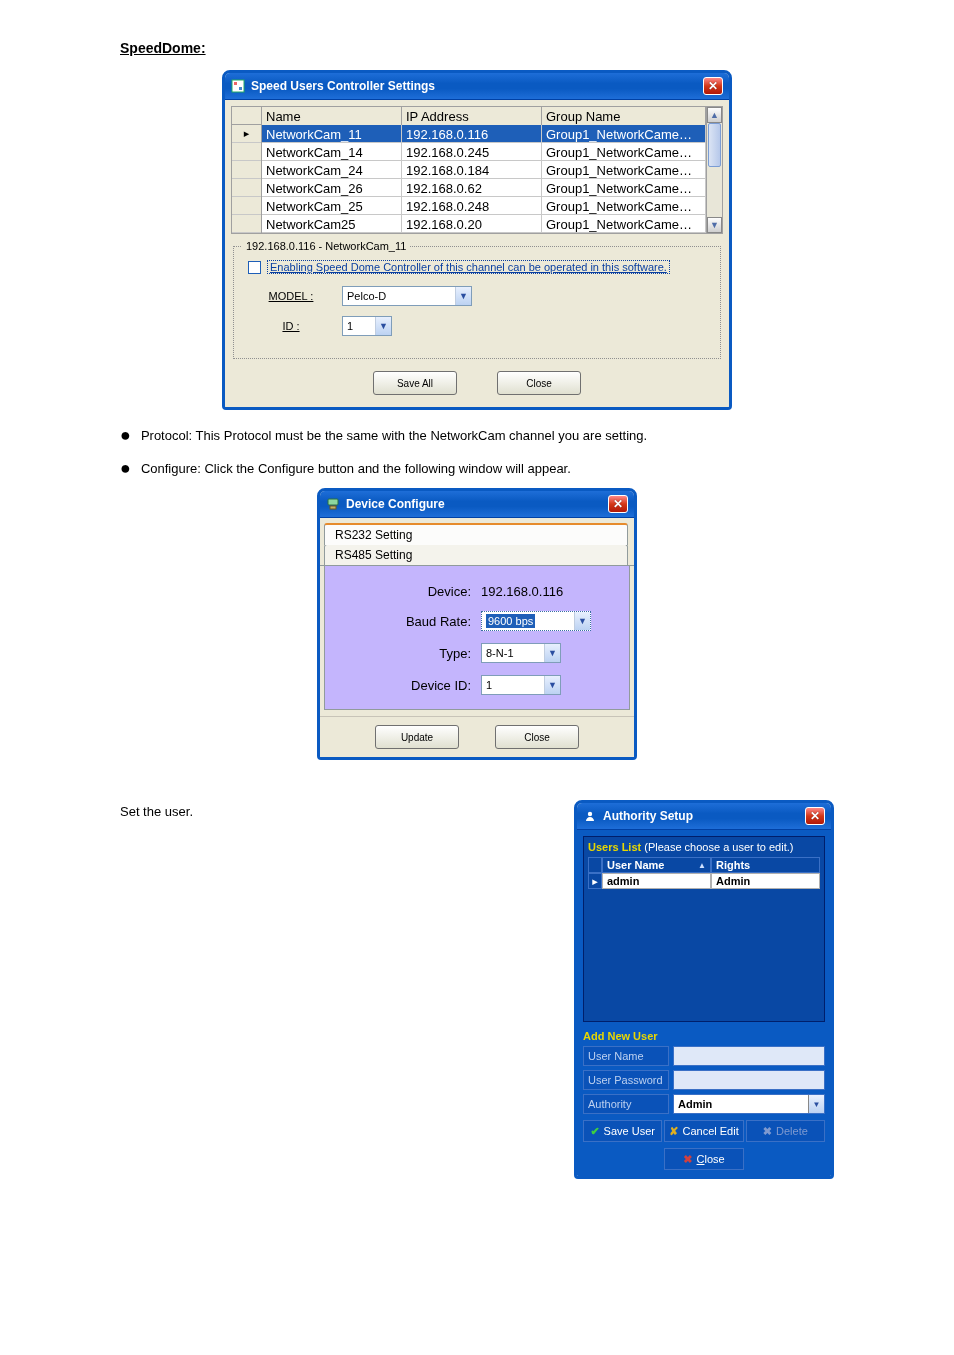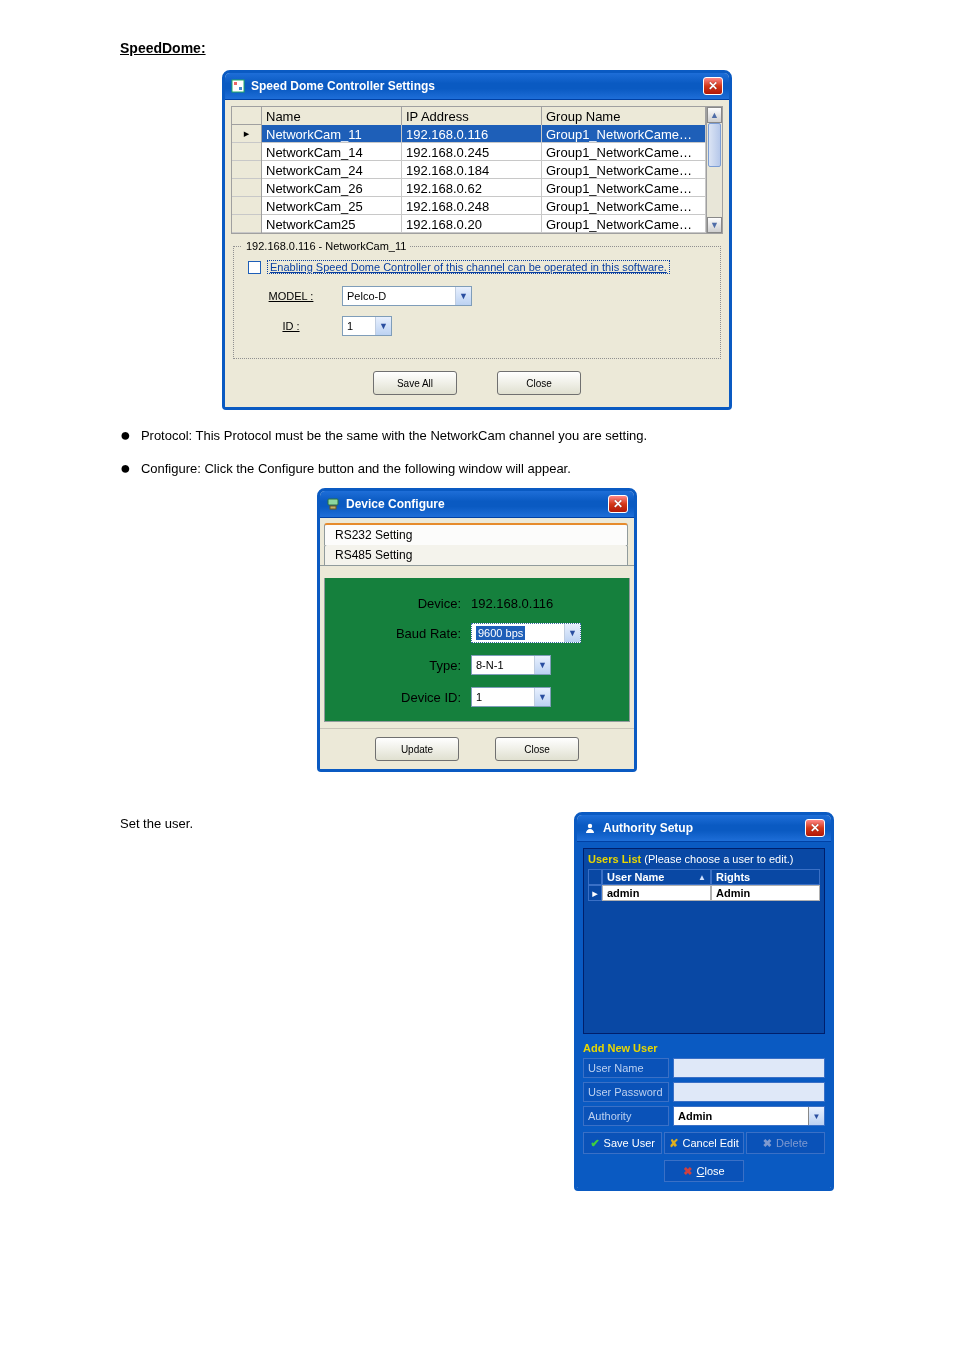--- a/index.html
+++ b/index.html
@@ -207,22 +207,22 @@
   }
   .tab {
     padding: 3px 10px; font-size: 12px; border: 1px solid #919b9c;
     border-bottom: none; margin-right: 2px; cursor: pointer;
     background: #f4f3ec; border-radius: 3px 3px 0 0;
   }
   .tab.active {
     background: #fcfcfb; border-top: 2px solid #e68b2c; position: relative; top: 1px;
   }
   .dc-panel {
-    background: #15803d; border: 1px solid #919b9c; border-top: none;
-    margin: 12px 4px 6px 4px; padding: 18px 16px 14px 16px;
+    background: #c4b5fd; border: 1px solid #919b9c; border-top: none;
+    margin: 0 4px 6px 4px; padding: 18px 16px 14px 26px;
   }
   .dc-row { display: flex; align-items: center; margin-bottom: 12px; }
   .dc-label { width: 120px; text-align: right; margin-right: 10px; font-size: 13px; }
   .dc-value { font-size: 13px; }
   .dc-select-highlight {
     border: 1px dotted #3a6ea5;
   }
   .dc-select-highlight .val {
     background: #1e5fb8; color: #fff; padding: 1px 2px;
   }
@@ -335,21 +335,21 @@
   <div class="xp-window sd-window">
     <div class="xp-titlebar">
       <div class="xp-title-left">
         <span class="xp-title-icon">
           <svg width="14" height="14" viewBox="0 0 14 14">
               <rect x="1" y="1" width="12" height="12" fill="#fff" stroke="#2a6" stroke-width="1"></rect>
               <rect x="3" y="3" width="3" height="3" fill="#e66"></rect>
               <rect x="8" y="8" width="3" height="3" fill="#48c"></rect>
             </svg>
         </span>
-        <span>Speed Dome Controller Settings</span>
+        <span>Speed Users Controller Settings</span>
       </div>
       <div class="xp-close-btn">✕</div>
     </div>
     <div class="xp-body">
       <div class="sd-grid-wrap">
         <div class="sd-row-col">
           <div class="sd-row-hdr"></div>
           <div class="sd-row-cell">▸</div>
           <div class="sd-row-cell"></div>
           <div class="sd-row-cell"></div>

